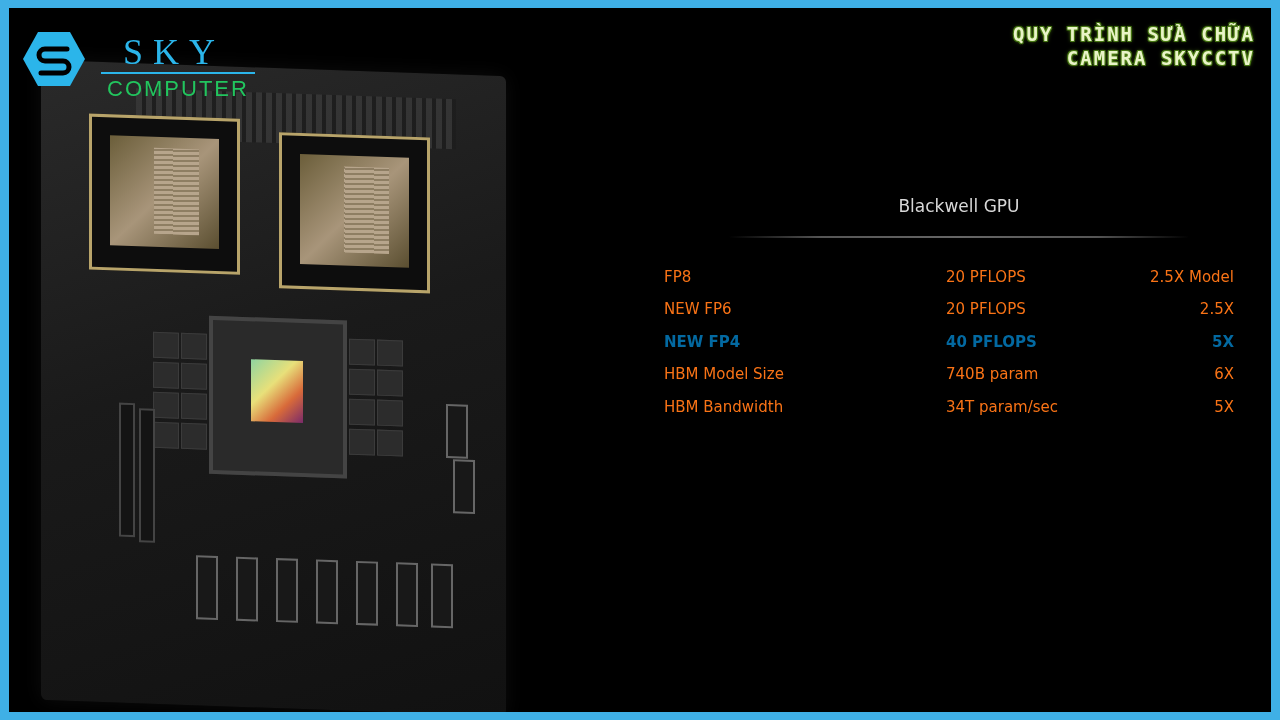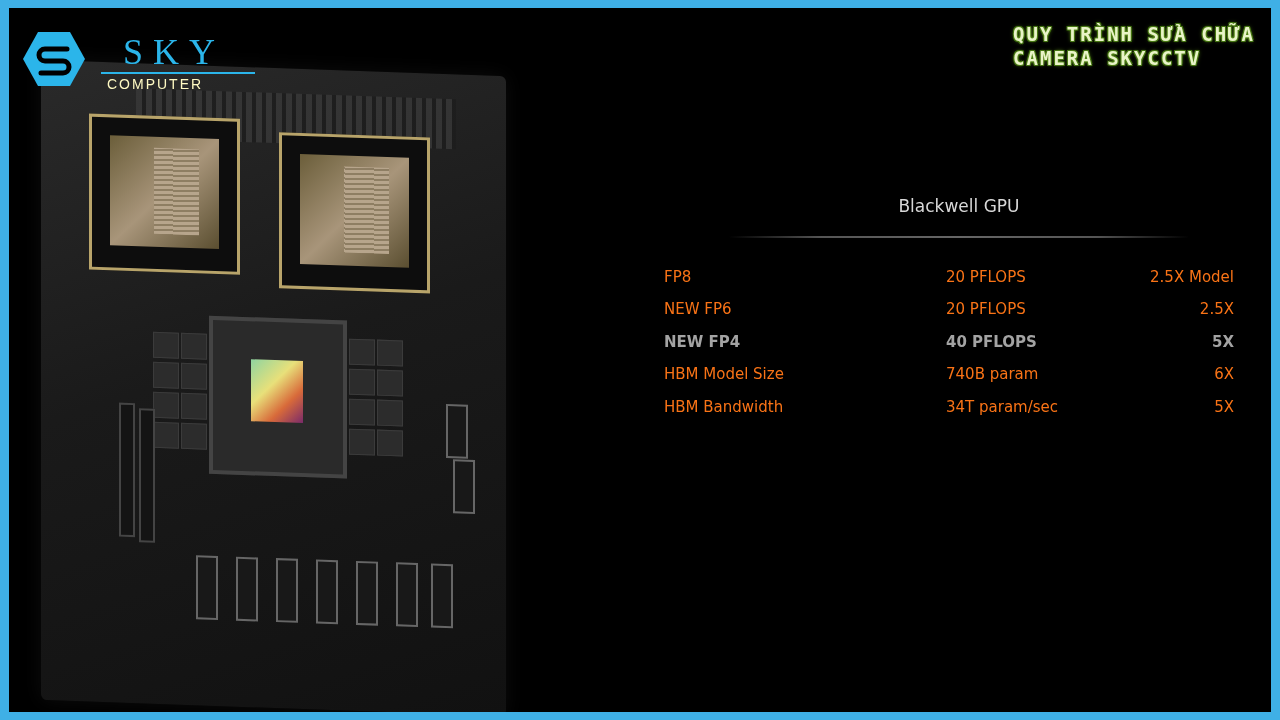--- a/index.html
+++ b/index.html
@@ -16,30 +16,30 @@
   .gpu-die{position:absolute;left:38px;top:38px;width:52px;height:62px;background:linear-gradient(135deg,#8fd5a0,#e8e07a 40%,#d86a3a 70%,#7a2a6a);}
   .mem{position:absolute;width:24px;height:24px;background:#2c2c2c;border:1px solid #3b3b3b;}
   .slot{position:absolute;width:18px;height:60px;border:2px solid #666;background:#181818;}
   .side-slot{position:absolute;width:12px;height:130px;border:2px solid #444;background:#141414;}
 
   
   .logo{position:absolute;left:14px;top:16px;}
   .logo-hex{position:absolute;left:0;top:8px;width:62px;height:54px;}
   .logo-sky{position:absolute;left:100px;top:7px;color:#2bb5ea;font-size:36px;letter-spacing:10px;font-family:Liberation Serif, serif;}
   .logo-line{position:absolute;left:78px;top:48px;width:154px;height:2px;background:#2bb5ea;}
-  .logo-computer{position:absolute;left:84px;top:52px;color:#fef9c3;font-size:14px;letter-spacing:2px;font-family:"Liberation Sans",sans-serif;}
+  .logo-computer{position:absolute;left:84px;top:52px;color:#22c55e;font-size:22px;letter-spacing:2px;font-family:"Liberation Sans",sans-serif;}
 
   
-  .banner{position:absolute;right:16px;top:14px;text-align:left;color:#e9f4c8;font-family:"DejaVu Sans Mono",monospace;font-weight:bold;font-size:19px;line-height:24px;letter-spacing:2px;text-shadow:0 0 2px #5a8a1a,0 0 4px #5a8a1a,1px 1px 0 #3a6a10,-1px -1px 0 #3a6a10,1px -1px 0 #3a6a10,-1px 1px 0 #3a6a10;}
+  .banner{position:absolute;right:16px;top:14px;text-align:right;color:#e9f4c8;font-family:"DejaVu Sans Mono",monospace;font-weight:bold;font-size:19px;line-height:24px;letter-spacing:2px;text-shadow:0 0 2px #5a8a1a,0 0 4px #5a8a1a,1px 1px 0 #3a6a10,-1px -1px 0 #3a6a10,1px -1px 0 #3a6a10,-1px 1px 0 #3a6a10;}
 
   
   .spec-title{position:absolute;left:870px;top:188px;width:160px;text-align:center;color:#d8d8d8;font-size:17px;}
   .spec-rule{position:absolute;left:720px;top:228px;width:460px;height:2px;background:linear-gradient(90deg,transparent,#555 20%,#666 50%,#555 80%,transparent);}
   .spec-row{position:absolute;left:655px;width:570px;height:24px;color:#f97316;font-size:15px;}
-  .spec-row.bold{font-weight:bold;color:#a3a3a3;}
+  .spec-row.bold{font-weight:bold;color:#0369a1;}
   .spec-row .c1{position:absolute;left:0;top:0;}
   .spec-row .c2{position:absolute;left:282px;top:0;}
   .spec-row .c3{position:absolute;right:0;top:0;text-align:right;}
 
   .watermark{position:absolute;left:424px;top:283px;color:#1b1a66;font-size:27px;font-family:"Liberation Sans",sans-serif;opacity:.9;}
 </style>
 </head>
 <body>
 
 <div class="frame">

